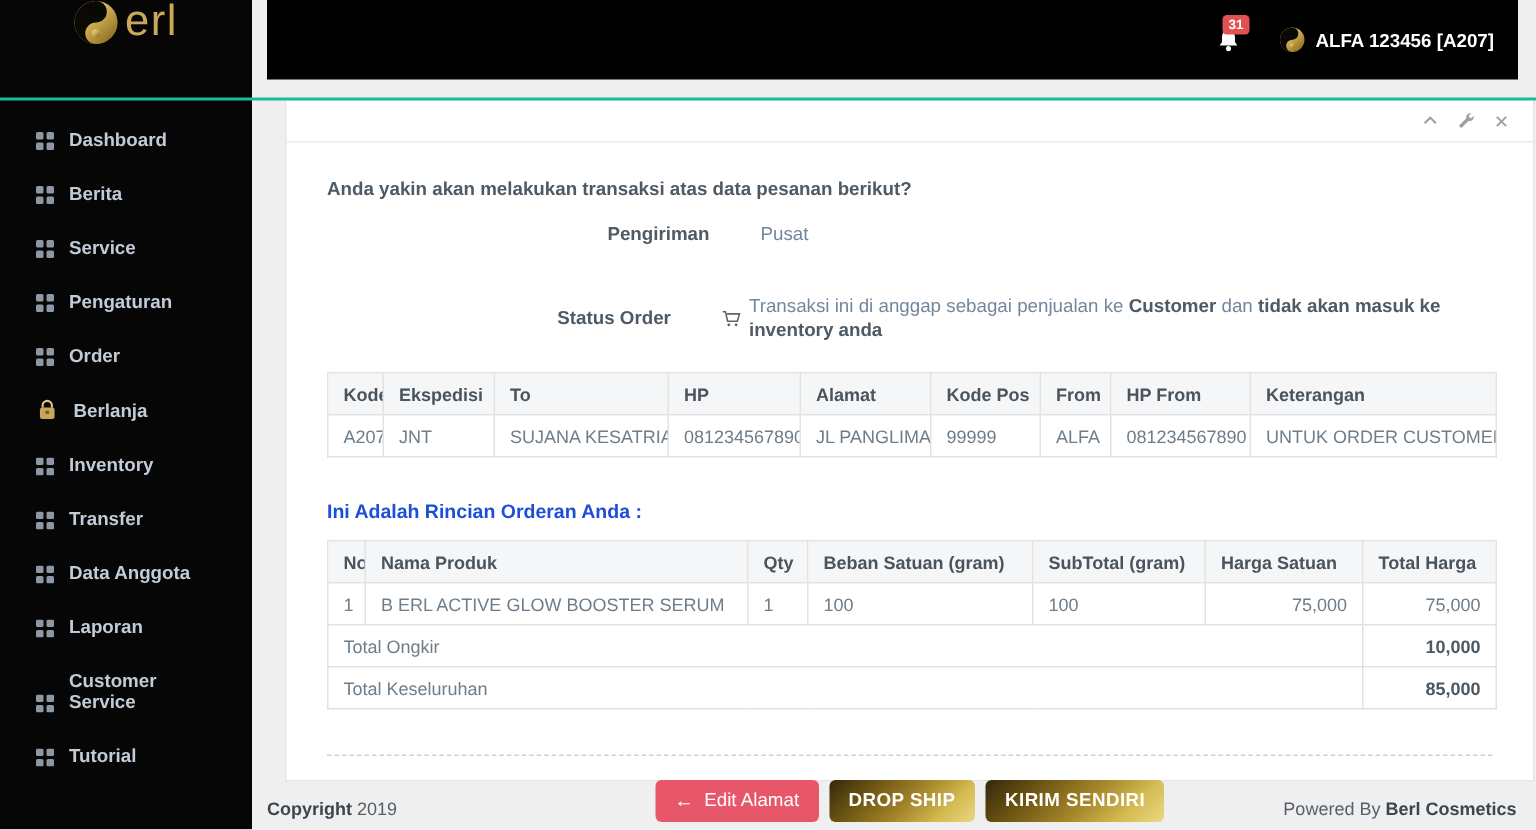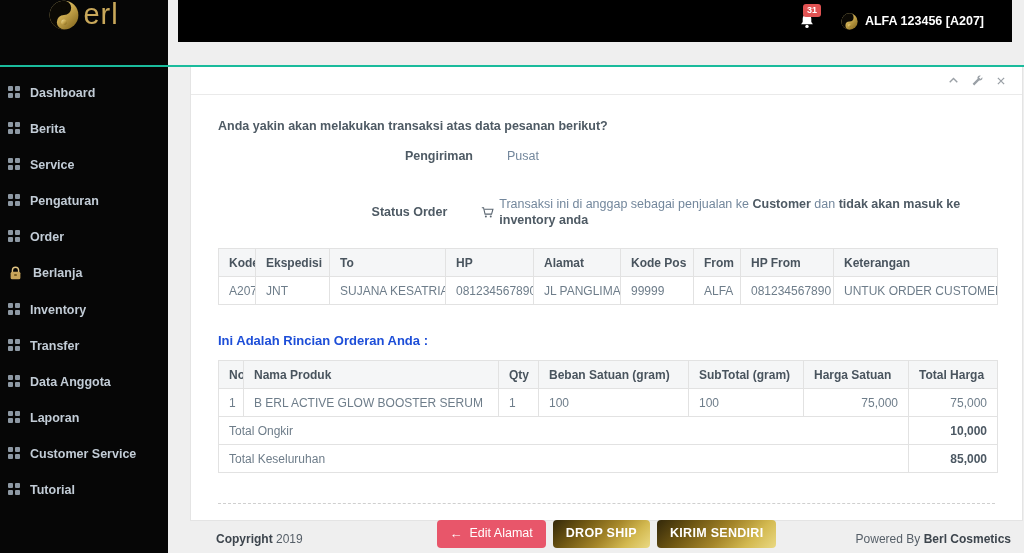--- a/index.html
+++ b/index.html
@@ -4,26 +4,26 @@
 <style>
   * { margin:0; padding:0; box-sizing:border-box; }
   body { font-family: "Liberation Sans", sans-serif; background:#e8e8e8; }
   .page { position:relative; width:1024px; height:553px; background:#efefef; overflow:hidden; font-size:12px; }
 
   
   .sidebar { position:absolute; left:0; top:0; width:168px; height:553px; background:#060606; z-index:2; }
   .logo-wrap { height:64px; display:flex; justify-content:center; gap:4px; }
   .logo-text { color:#c9a85a; font-size:29px; font-weight:400; letter-spacing:1px; line-height:1; padding-bottom:4px; }
   .menu { padding-top:11px; }
-  .menu-item { display:flex; align-items:flex-start; gap:10px; padding:11px 8px; cursor:pointer; }
+  .menu-item { display:flex; align-items:flex-end; gap:10px; padding:11px 24px; cursor:pointer; }
   .menu-item .mi-icon { display:flex; color:#8d98a3; }
   .menu-item .mi-label { color:#c2ccd6; font-size:12.5px; font-weight:600; }
 
   
-  .topbar { position:absolute; left:178px; top:0; width:834px; height:42px; background:#000; display:flex; align-items:center; justify-content:flex-end; padding-right:28px; z-index:2; }
+  .topbar { position:absolute; left:178px; top:0; width:834px; height:53px; background:#000; display:flex; align-items:center; justify-content:flex-end; padding-right:16px; z-index:2; }
   .bell-wrap { position:relative; margin-right:26px; cursor:pointer; display:flex; }
   .badge { position:absolute; top:-9px; left:4px; background:#e05252; color:#fff; font-size:9px; font-weight:bold; padding:2px 4px; border-radius:3px; line-height:1; }
   .user-menu { display:flex; align-items:center; gap:7px; color:#fff; font-weight:700; font-size:12.5px; cursor:pointer; }
 
   
   .teal-line { position:absolute; left:0; top:65px; width:1024px; height:2px; background:#1abb9c; z-index:3; }
 
   
   .card { position:absolute; left:190px; top:67px; width:833px; height:454px; background:#fff; border:1px solid #e4e4e4; border-top:none; z-index:2; }
   .panel-toolbar { height:28px; border-bottom:1px solid #eaeaea; display:flex; align-items:center; justify-content:flex-end; gap:13px; padding-right:16px; }
@@ -51,21 +51,21 @@
   .tbl2 { margin-top:12px; }
 
   .dashed-sep { margin-top:30px; border-top:1px dashed #cfcfcf; height:0; }
   .btn-row { margin-top:16px; display:flex; justify-content:center; gap:7px; }
   .btn { border:none; border-radius:4px; font-family:"Liberation Sans",sans-serif; font-size:12.5px; color:#fff; padding:6px 13px; cursor:pointer; display:flex; align-items:center; gap:7px; line-height:1.2; }
   .btn-danger { background:#e8566a; }
   .btn-danger .arrow { font-weight:700; font-size:13px; }
   .btn-gold { background:linear-gradient(135deg,#33280a 0%,#6f5713 28%,#a5862a 55%,#d3b950 78%,#ead983 100%); font-weight:700; letter-spacing:.3px; }
 
   
-  .footer { position:absolute; left:178px; right:13px; bottom:7px; display:flex; justify-content:space-between; color:#565f68; font-size:12px; z-index:2;margin-left:38px; }
+  .footer { position:absolute; left:178px; right:13px; bottom:7px; display:flex; justify-content:space-between; color:#565f68; font-size:12px; z-index:2; }
   .footer b { color:#3d454d; }
 </style>
 </head>
 <body>
 
 <svg width="0" height="0" style="position:absolute">
   <defs>
     <linearGradient id="goldGrad" x1="0" y1="0" x2="1" y2="1">
       <stop offset="0" stop-color="#f2e3a1"></stop>
       <stop offset="0.5" stop-color="#caa94e"></stop>

